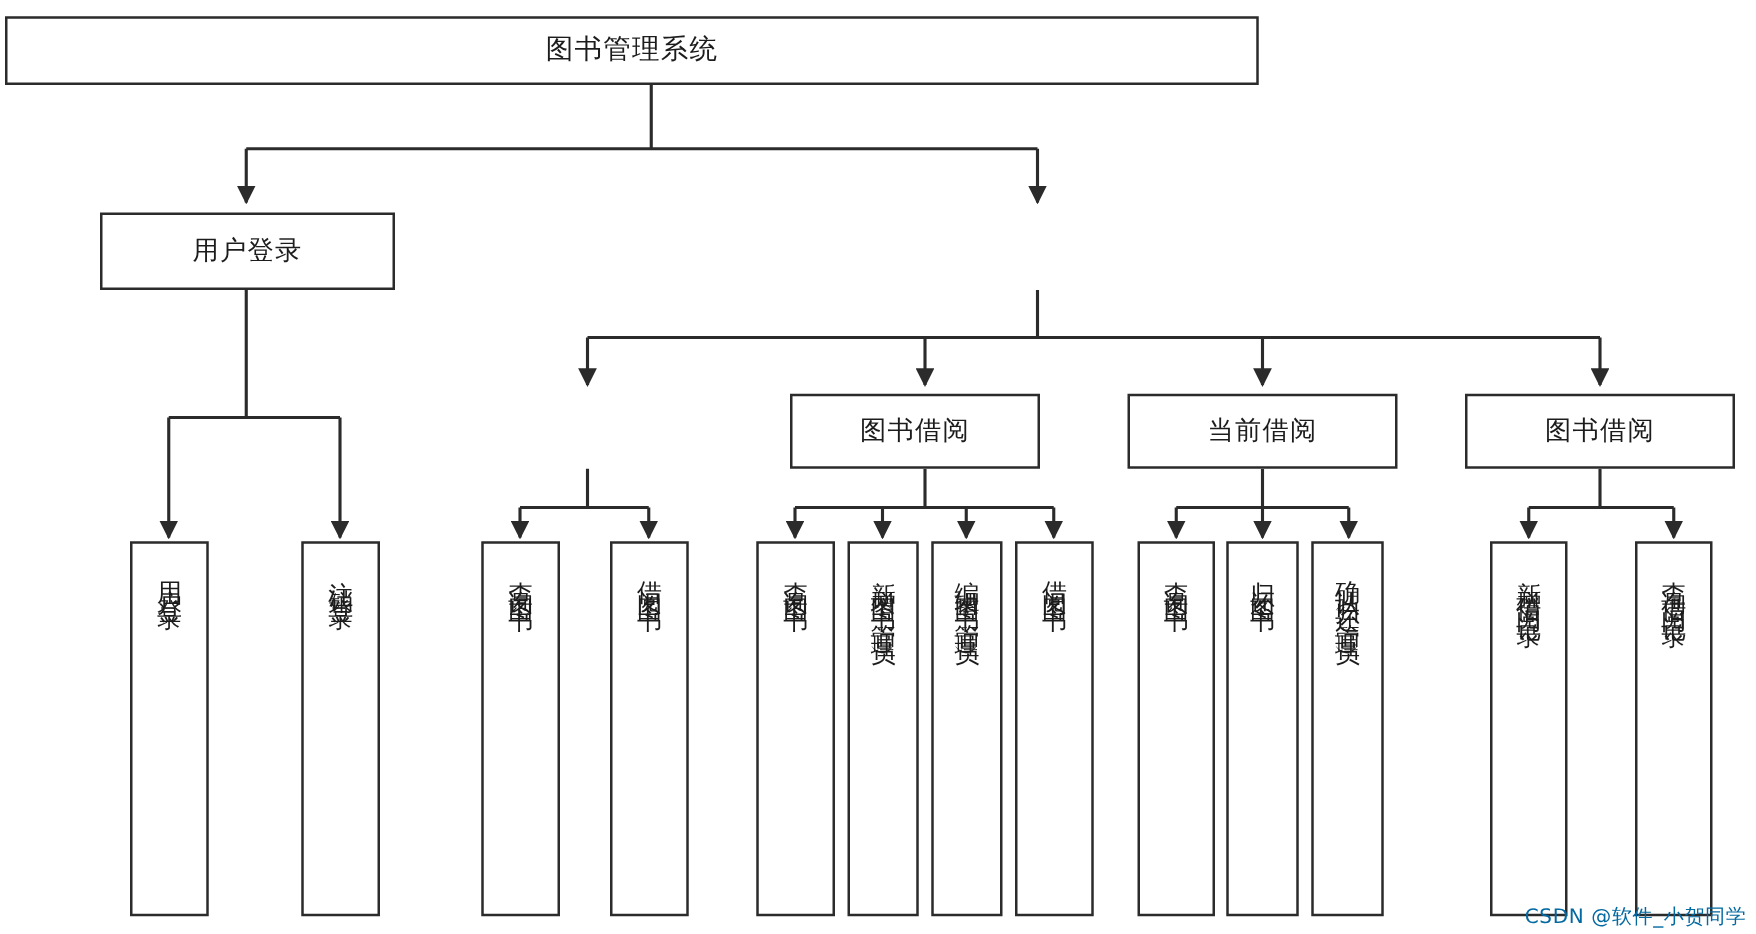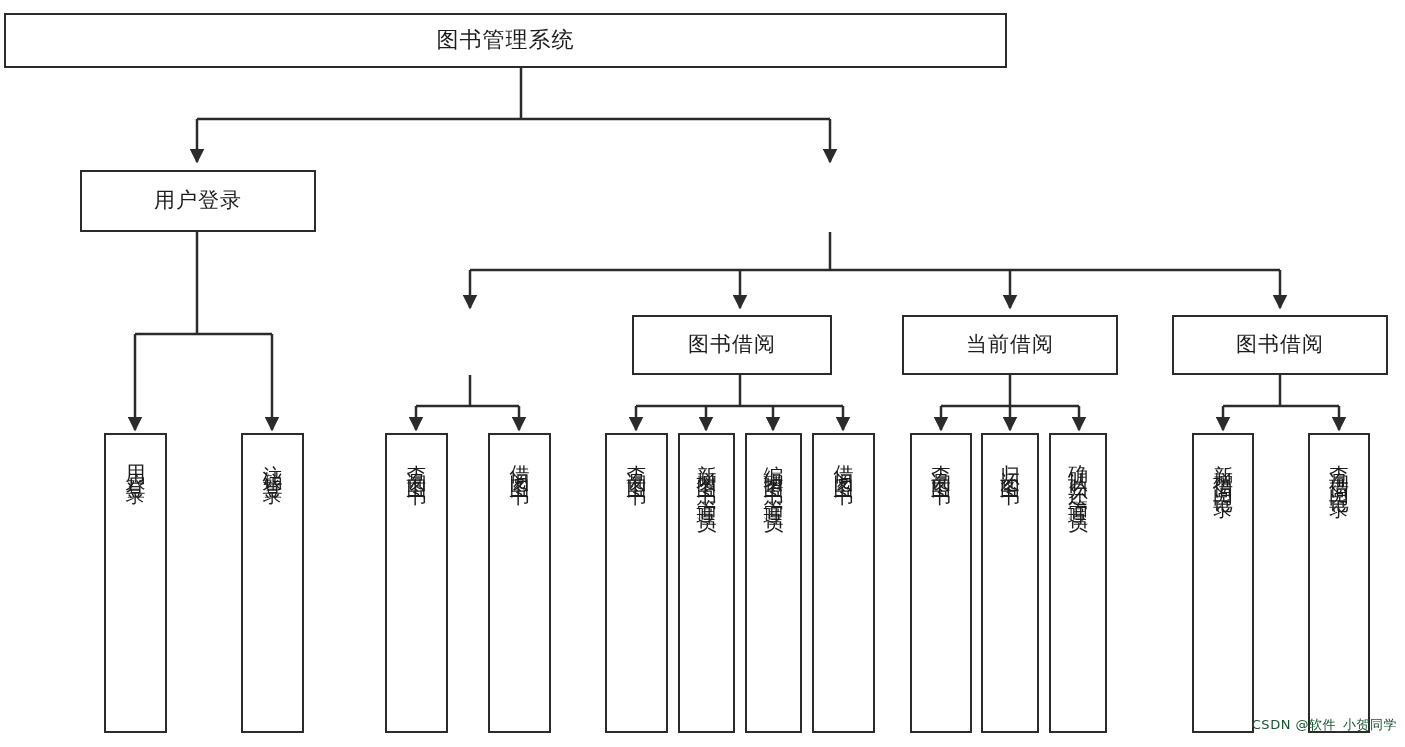--- a/index.html
+++ b/index.html
@@ -54,23 +54,23 @@
   .vtext {
     writing-mode: vertical-rl;
     text-orientation: upright;
     letter-spacing: 7px;
     line-height: 1.05;
     white-space: nowrap;
   }
   .watermark {
     position: absolute;
     right: 8px;
-    bottom: 13px;
-    font-size: 13px;
-    color: #14532d;
+    bottom: 3px;
+    font-size: 16px;
+    color: #0369a1;
     letter-spacing: 0.5px;
     z-index: 5;
     white-space: nowrap;
   }
 </style>
 </head>
 <body>
 
 <div id="canvas">
 

